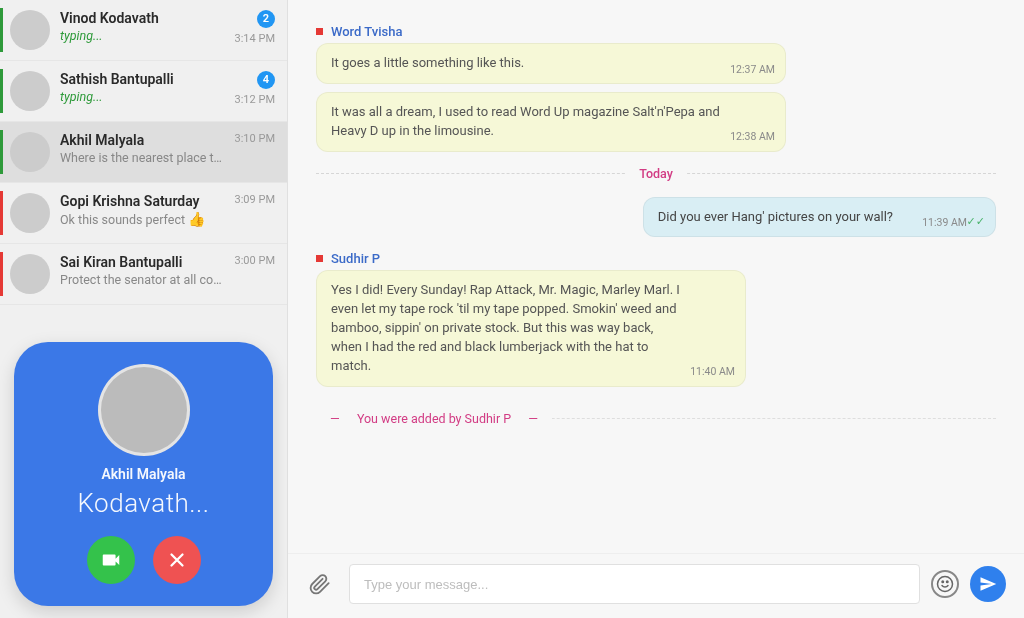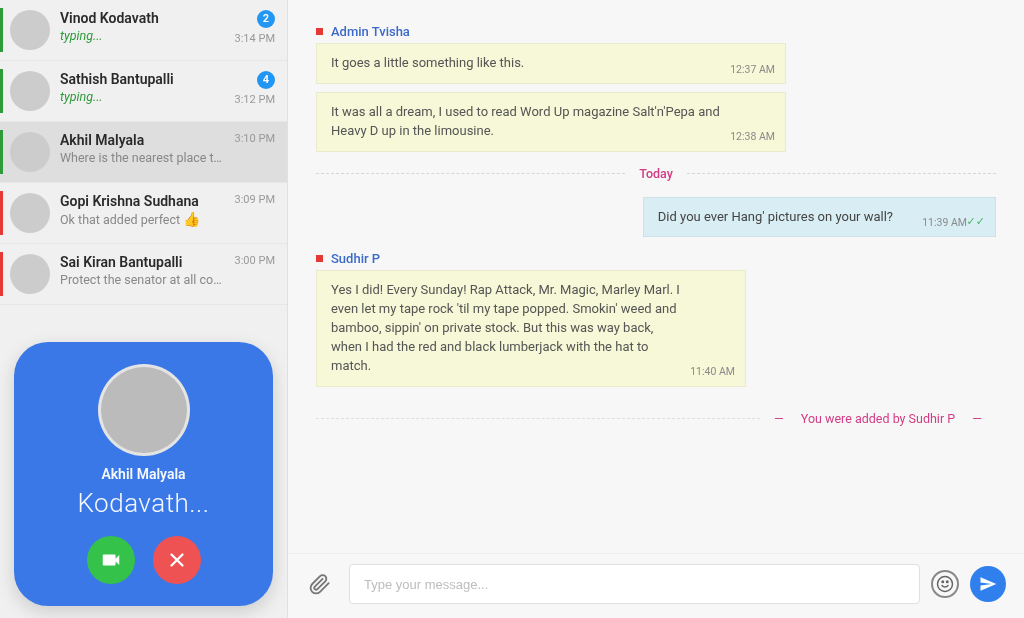--- a/index.html
+++ b/index.html
@@ -110,21 +110,21 @@
     flex: 1 1 auto;
     padding: 18px 28px 10px 28px;
     overflow-y: auto;
   }
   .sender-row { display: flex; align-items: center; gap: 8px; margin: 6px 0 4px; }
   .sender-dot { width: 7px; height: 7px; background: #e53935; display: inline-block; }
   .sender-name { color: #3b6ac8; font-size: 13px; font-weight: 500; }
 
   .bubble {
     max-width: 470px;
-    border-radius: 0;
+    border-radius: 12px;
     padding: 10px 60px 10px 14px;
     margin: 4px 0 8px 0;
     position: relative;
     font-size: 13px;
     line-height: 1.45;
     border: 1px solid rgba(0,0,0,0.05);
   }
   .bubble .bubble-time {
     position: absolute; right: 10px; bottom: 6px;
     font-size: 10.5px; color: #8a8a8a;
@@ -145,21 +145,21 @@
   .day-sep::before {
     content: ""; position: absolute; left: 0; right: 0; top: 50%;
     border-top: 1px dashed #d6d6d6;
   }
   .day-sep span {
     position: relative; background: #f7f7f7; padding: 0 14px;
     color: #d23c84; font-size: 12.5px; font-weight: 500;
   }
 
   .system-msg {
-    position: relative; text-align: right; margin: 24px 0;
+    position: relative; text-align: left; margin: 24px 0;
   }
   .system-msg::before {
     content: ""; position: absolute; left: 0; right: 0; top: 50%;
     border-top: 1px dashed #dedede;
   }
   .system-msg span {
     position: relative; background: #f7f7f7; padding: 0 14px;
     color: #d23c84; font-size: 12.5px;
   }
 
@@ -246,23 +246,23 @@
         </div>
         <div class="meta">
           <span class="time">3:10 PM</span>
         </div>
       </div>
 
       <div class="contact">
         <span class="stripe" style="background:#e53935"></span>
         <span class="avatar av3"></span>
         <div class="body">
-          <div class="name">Gopi Krishna Sudhana</div>
+          <div class="name">Gopi Krishna Saturday</div>
           <div class="preview">
-            <span>Ok that added perfect</span>
+            <span>Ok this sounds perfect</span>
             <span class="thumb">👍</span>
           </div>
         </div>
         <div class="meta">
           <span class="time">3:09 PM</span>
         </div>
       </div>
 
       <div class="contact">
         <span class="stripe" style="background:#e53935"></span>
@@ -295,21 +295,21 @@
         </div>
       </div>
     </div>
   </aside>
 
   <section class="chat">
     <div class="messages">
 
       <div class="sender-row">
         <span class="sender-dot"></span>
-        <span class="sender-name">Admin Tvisha</span>
+        <span class="sender-name">Word Tvisha</span>
       </div>
       <div class="incoming">
         <div class="bubble">
           <span>It goes a little something like this.</span>
           <span class="bubble-time">12:37 AM</span>
         </div>
       </div>
       <div class="incoming">
         <div class="bubble">
           <span>It was all a dream, I used to read Word Up magazine Salt'n'Pepa and Heavy D up in the limousine.</span>

